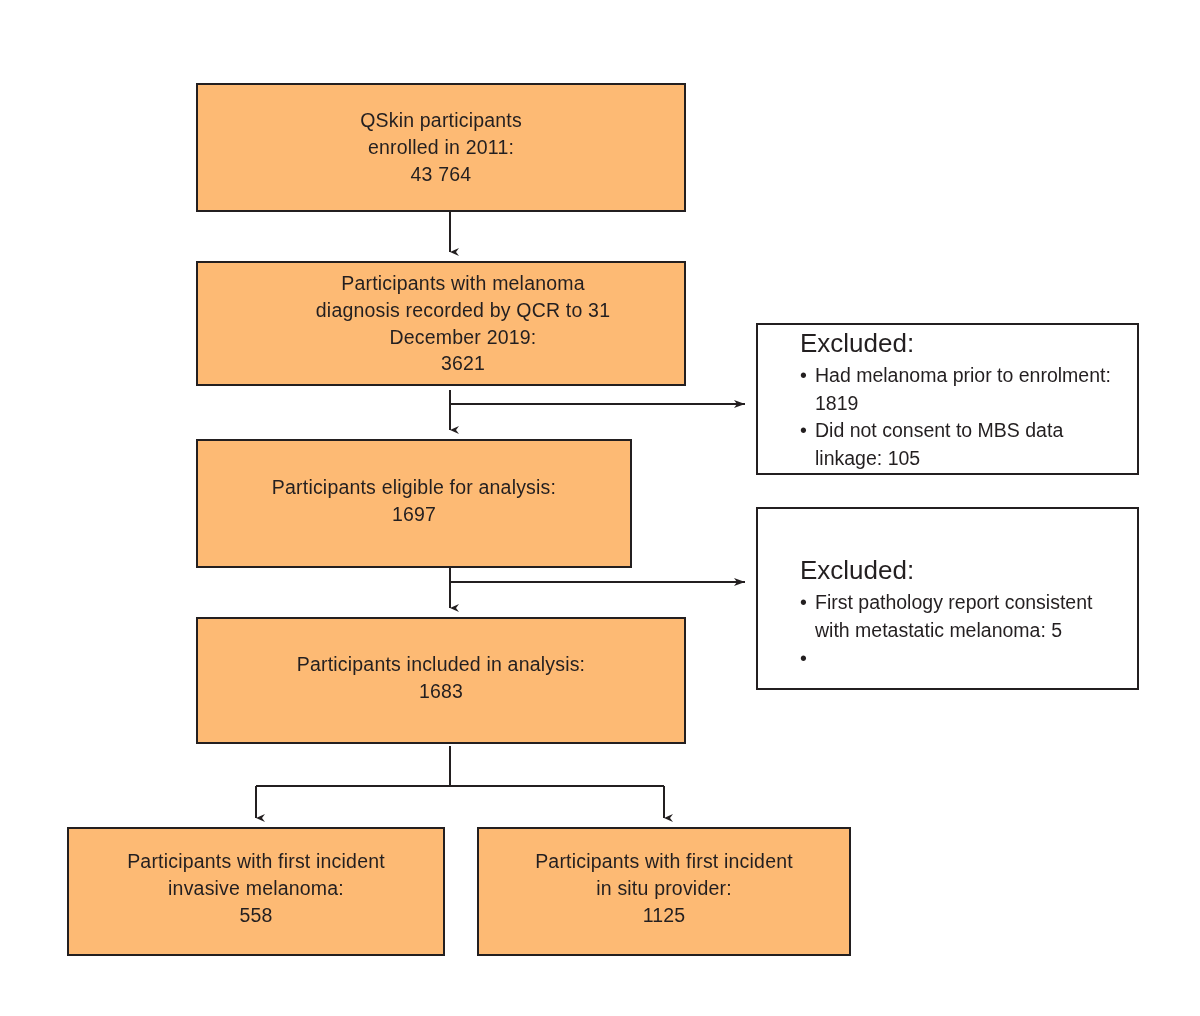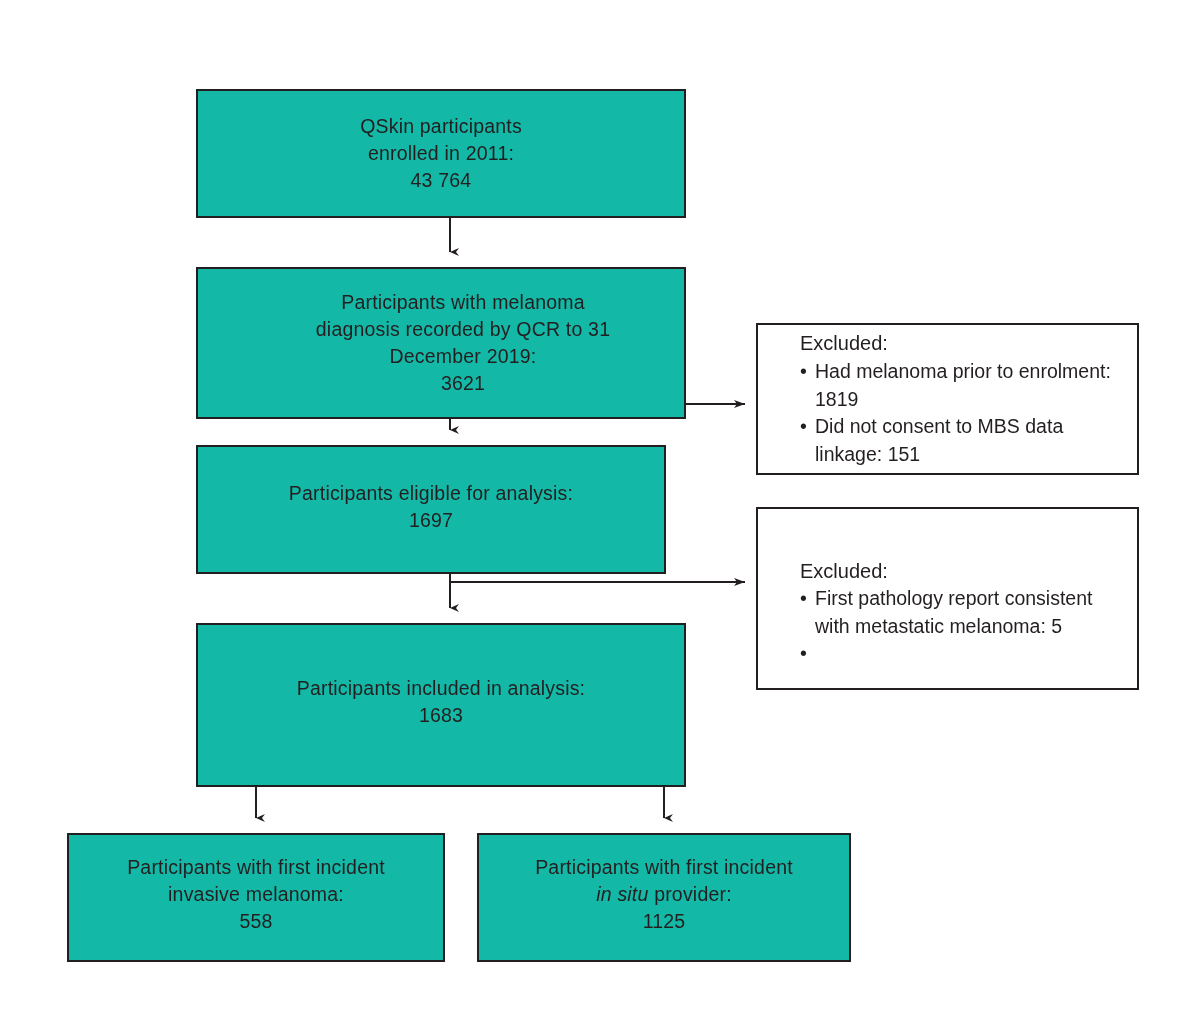--- a/index.html
+++ b/index.html
@@ -24,25 +24,24 @@
     left: 0;
     top: 0;
     width: 1200px;
     height: 1016px;
     pointer-events: none;
   }
   .flow-box {
     position: absolute;
     box-sizing: border-box;
     border: 2px solid #231f20;
-    background: #14b8a6;
+    background: #fdba74;
     display: flex;
     align-items: center;
     justify-content: center;
-    margin-top: 6px;
   }
   .flow-box .box-text {
     text-align: center;
     font-size: 19.5px;
     line-height: 1.38;
     letter-spacing: 0.01em;
     color: #231f20;
     padding: 0 10px;
     white-space: pre-line;
   }
@@ -57,21 +56,21 @@
     background: #ffffff;
     display: flex;
     flex-direction: column;
     justify-content: center;
   }
   .excl-inner {
     padding-left: 42px;
     padding-right: 14px;
   }
   .excl-title {
-    font-size: 20px;
+    font-size: 26px;
     line-height: 1.42;
     color: #231f20;
   }
   .excl-list {
     list-style: none;
     margin: 0;
     padding: 0;
   }
   .excl-list li {
     font-size: 19.5px;
@@ -80,21 +79,20 @@
     position: relative;
     padding-left: 15px;
     text-indent: 0;
   }
   .excl-list li .bullet-glyph {
     position: absolute;
     left: 0;
     top: 0;
   }
   .italic-term {
-    font-style: italic;
   }
 </style>
 </head>
 <body>
 
 <div id="canvas">
 
   <svg id="connector-layer" viewBox="0 0 1200 1016" width="1200" height="1016" xmlns="http://www.w3.org/2000/svg">
     <defs>
       <marker id="arrowDown" markerWidth="10" markerHeight="10" refX="5" refY="9" orient="auto" markerUnits="userSpaceOnUse">
@@ -120,33 +118,33 @@
     <line x1="256" y1="786" x2="256" y2="818" stroke="#231f20" stroke-width="2" marker-end="url(#arrowDown)"></line>
     <line x1="664" y1="786" x2="664" y2="818" stroke="#231f20" stroke-width="2" marker-end="url(#arrowDown)"></line>
   </svg>
 
   <div class="flow-box" style="left:196px; top:83px; width:490px; height:129px;">
     <div class="box-text">QSkin participants
 enrolled in 2011:
 43 764</div>
   </div>
 
-  <div class="flow-box" style="left:196px; top:261px; width:490px; height:152px;padding-left:44px;">
+  <div class="flow-box" style="left:196px; top:261px; width:490px; height:125px;padding-left:44px;">
     <div class="box-text">Participants with melanoma
 diagnosis recorded by QCR to 31
 December 2019:
 3621</div>
   </div>
 
-  <div class="flow-box center-shift" style="left:196px; top:439px; width:470px; height:129px;">
+  <div class="flow-box center-shift" style="left:196px; top:439px; width:436px; height:129px;">
     <div class="box-text">Participants eligible for analysis:
 1697</div>
   </div>
 
-  <div class="flow-box center-shift" style="left:196px; top:617px; width:490px; height:164px;">
+  <div class="flow-box center-shift" style="left:196px; top:617px; width:490px; height:127px;">
     <div class="box-text">Participants included in analysis:
 1683</div>
   </div>
 
   <div class="flow-box center-shift" style="left:67px; top:827px; width:378px; height:129px;">
     <div class="box-text">Participants with first incident
 invasive melanoma:
 558</div>
   </div>
 
@@ -161,21 +159,21 @@
   <div class="excl-box" style="left:756px; top:323px; width:383px; height:152px;">
     <div class="excl-inner">
       <div class="excl-title">Excluded:</div>
       <ul class="excl-list">
         <li>
           <span class="bullet-glyph">•</span>
           <span>Had melanoma prior to enrolment: 1819</span>
         </li>
         <li>
           <span class="bullet-glyph">•</span>
-          <span>Did not consent to MBS data linkage: 151</span>
+          <span>Did not consent to MBS data linkage: 105</span>
         </li>
       </ul>
     </div>
   </div>
 
   <div class="excl-box" style="left:756px; top:507px; width:383px; height:183px;">
     <div class="excl-inner">
       <div class="excl-title">Excluded:</div>
       <ul class="excl-list">
         <li>

